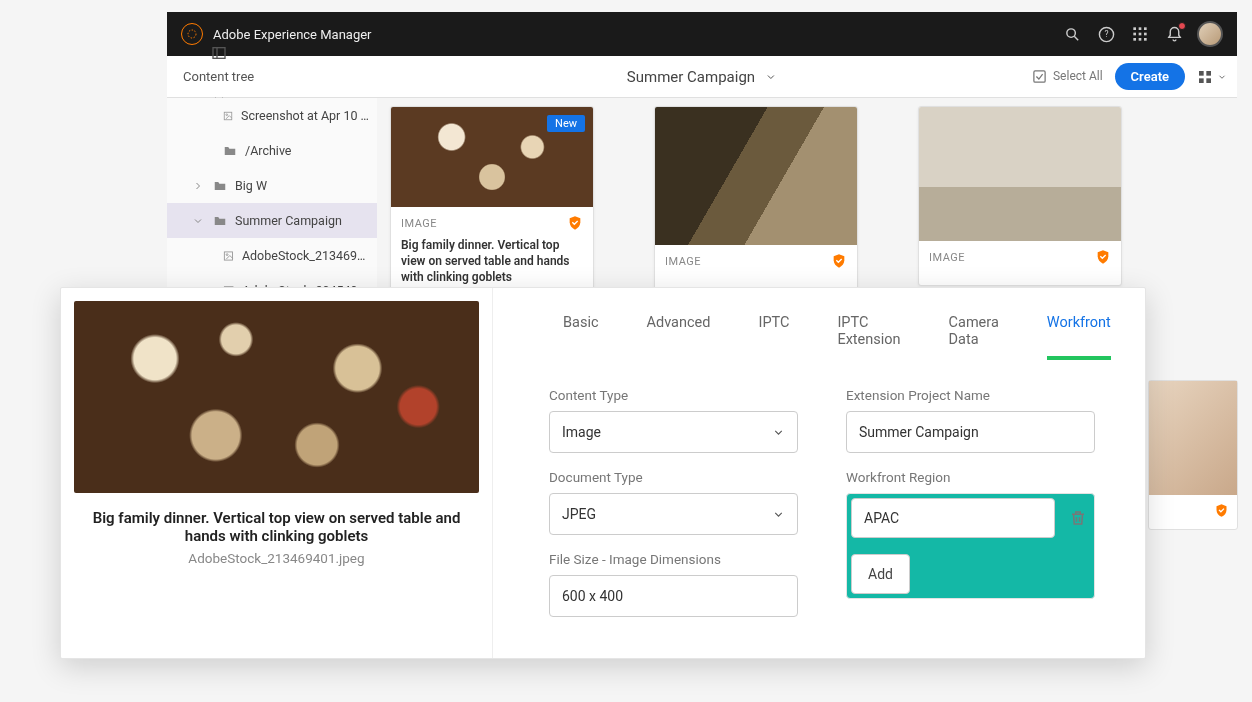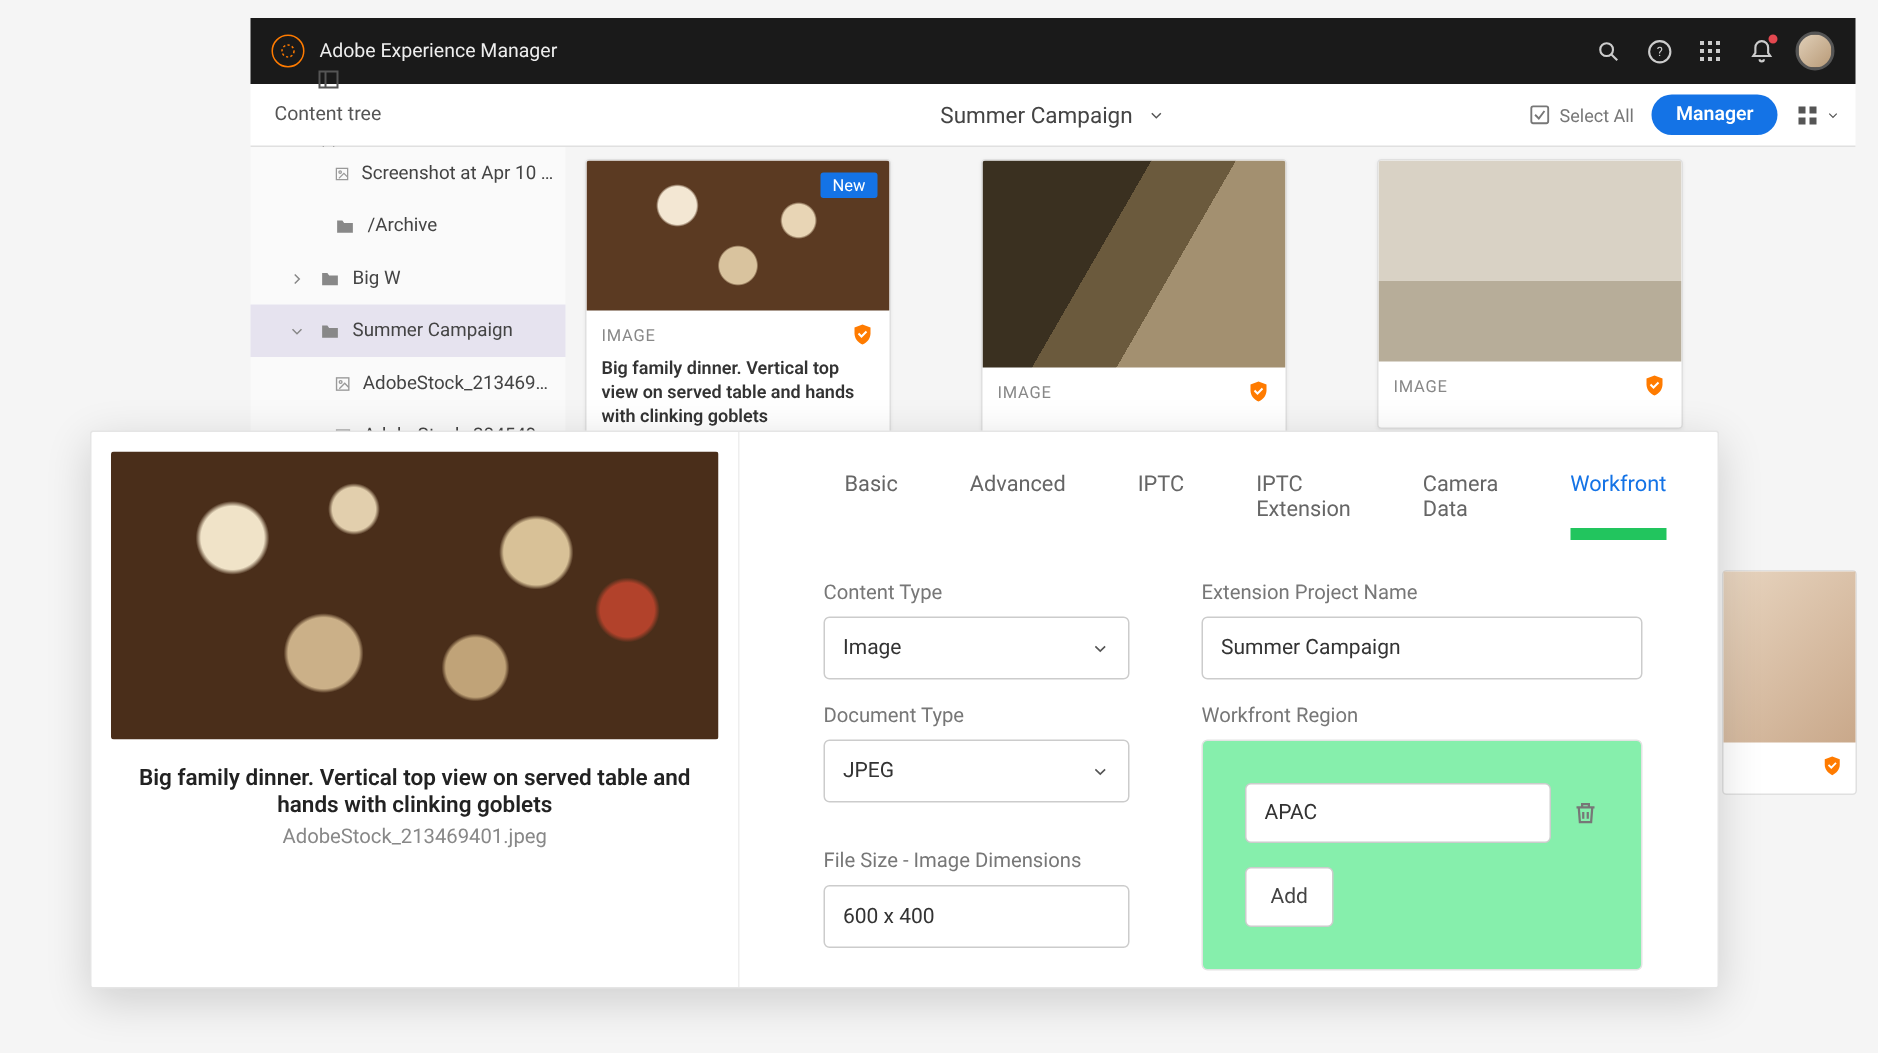--- a/index.html
+++ b/index.html
@@ -13,21 +13,21 @@
   .topbar .icon { width: 34px; height: 34px; display: flex; align-items: center; justify-content: center; color: #ccc; cursor: pointer; }
   .topbar .bell { position: relative; }
   .topbar .bell .dot { position: absolute; top: 5px; right: 5px; width: 8px; height: 8px; background: #e34850; border-radius: 50%; border:1px solid #1a1a1a;}
   .topbar .avatar { width: 26px; height: 26px; border-radius: 50%; background: linear-gradient(135deg,#e0cfb8,#b89a77); margin-left: 6px; border:2px solid #555;}
 
   .toolbar { position: absolute; left: 167px; top: 56px; right: 15px; height: 42px; background: #fff; border-bottom: 1px solid #e0e0e0; display: flex; align-items: center; padding: 0 10px; }
   .toolbar .ct { display: flex; align-items: center; gap: 8px; color: #555; font-size: 13px; cursor: pointer; padding: 6px; flex-direction: column;}
   .toolbar .ct svg { width: 16px; height: 16px; }
   .toolbar .center { position: absolute; left: 50%; transform: translateX(-50%); display: flex; align-items: center; gap: 10px; font-size: 15px; color: #444; cursor:pointer;}
   .toolbar .right { margin-left: auto; display: flex; align-items: center; gap: 12px; }
-  .toolbar .select-all { display: flex; align-items: center; gap: 6px; color: #777; font-size: 12px; cursor:pointer;}
+  .toolbar .select-all { display: flex; align-items: flex-start; gap: 6px; color: #777; font-size: 12px; cursor:pointer;}
   .toolbar .create { background: #1473e6; color: #fff; border: none; border-radius: 14px; padding: 6px 16px; font-size: 13px; font-weight: 600; cursor:pointer;}
   .toolbar .view-switch { display:flex; align-items:center; gap:4px; color:#555; cursor:pointer;}
 
   .sidebar { position: absolute; left: 167px; top: 98px; width: 210px; background: #fafafa; font-size: 12.5px; color: #444; }
   .sidebar .row { display: flex; align-items: center; height: 35px; padding: 0 8px 0 30px; gap: 8px; cursor:pointer;}
   .sidebar .row.indent { padding-left: 56px; }
   .sidebar .row.active { background: #e6e3ef; }
   .sidebar .row .chev { width: 14px; color: #888; margin-left:-18px;}
   .sidebar .folder { color: #888; }
   .sidebar .fileicon { color:#999;}
@@ -48,26 +48,26 @@
   .card.cut { height: 184px; overflow:hidden;}
 
   .panel { position: absolute; left: 60px; top: 287px; width: 1086px; height: 372px; background: #fff; border:1px solid #e5e5e5; box-shadow: 0 8px 30px rgba(0,0,0,0.16); display: flex; border-radius:2px;}
   .panel .left { width: 432px; border-right: 1px solid #eee; padding: 13px; display:flex; flex-direction:column;}
   .panel .left .preview { width: 100%; height: 192px; background: radial-gradient(circle at 20% 30%, #f0e3c8 0 6%, transparent 7%), radial-gradient(circle at 40% 20%, #e2cfad 0 5%, transparent 6%), radial-gradient(circle at 70% 35%, #d8c197 0 7%, transparent 8%), radial-gradient(circle at 35% 70%, #cbb088 0 8%, transparent 9%), radial-gradient(circle at 60% 75%, #c0a378 0 7%, transparent 8%), radial-gradient(circle at 85% 55%, #b2422b 0 5%, transparent 6%), #4a2e1a; border-radius:2px;}
   .panel .left .ptitle { font-size: 15px; font-weight: 600; text-align: center; margin-top: 16px; padding: 0 14px; color:#222;}
   .panel .left .pfile { font-size: 13.5px; color: #888; text-align: center; margin-top: 5px;}
   .panel .right { flex: 1; padding: 0 0 20px 0; overflow:hidden;}
   .tabs { display: flex; gap: 48px; padding: 26px 40px 0 70px; border-bottom: 1px solid transparent;}
   .tabs .tab { font-size: 14.5px; color: #666; padding-bottom: 12px; cursor:pointer;}
-  .tabs .tab.active { color: #1473e6; border-bottom: 8px solid #22c55e; }
+  .tabs .tab.active { color: #1473e6; border-bottom: 4px solid #22c55e; }
   .form { display: grid; grid-template-columns: 1fr 1fr; gap: 16px 48px; padding: 26px 50px 0 56px;}
   .form .field label { display:block; font-size: 13.5px; color: #777; margin-bottom: 8px;}
   .form .control { width: 100%; height: 42px; border: 1px solid #ccc; border-radius: 4px; padding: 0 12px; font-size: 14px; color: #333; background:#fff; display:flex; align-items:center; justify-content:space-between;}
   .form .control.select { cursor:pointer;}
-  .form .region-box { border:1px solid #e3e3e3; border-radius:4px; padding: 28px; background:#86efac;}
+  .form .region-box { border:1px solid #e3e3e3; border-radius:4px; padding: 4px; background:#14b8a6;}
   .form .region-box .rrow { display:flex; align-items:center; gap:14px;}
   .form .region-box .rinput { flex:0 0 134px; height:40px; border:1px solid #ccc; border-radius:4px; background:#fff; padding:0 12px; font-size:14px; color:#333;}
   .form .region-box .trash { color:#777; cursor:pointer;}
   .form .region-box .add { margin-top:16px; height:40px; padding: 0 16px; border:1px solid #ccc; background:#fff; border-radius:4px; font-size:14px; color:#444; cursor:pointer;}
 
   .extra-card { position:absolute; left:1148px; top:380px; width:90px; height:150px; background:#fff; border:1px solid #e0e0e0; border-radius:3px;}
   .extra-card .th { height:114px; background:linear-gradient(135deg,#e8d5c0,#c9a88a);}
   .extra-card .mrow { display:flex; justify-content:flex-end; padding:8px 8px 0 0;}
   .extra-card .mrow .shield{ color:#ff7b00;}
 
@@ -137,21 +137,21 @@
       </svg>
   </div>
   <div class="right">
     <div class="select-all">
       <svg width="15" height="15" viewBox="0 0 24 24" fill="none" stroke="#777" stroke-width="2">
           <rect x="3" y="3" width="18" height="18" rx="2"></rect>
           <polyline points="7 12 11 16 17 8"></polyline>
         </svg>
       <span>Select All</span>
     </div>
-    <button class="create">Manager</button>
+    <button class="create">Create</button>
     <div class="view-switch">
       <svg width="16" height="16" viewBox="0 0 24 24" fill="#555">
           <rect x="3" y="3" width="7" height="7"></rect>
           <rect x="14" y="3" width="7" height="7"></rect>
           <rect x="3" y="14" width="7" height="7"></rect>
           <rect x="14" y="14" width="7" height="7"></rect>
         </svg>
       <svg width="10" height="10" viewBox="0 0 24 24" fill="none" stroke="#555" stroke-width="2">
           <polyline points="6 9 12 15 18 9"></polyline>
         </svg>

